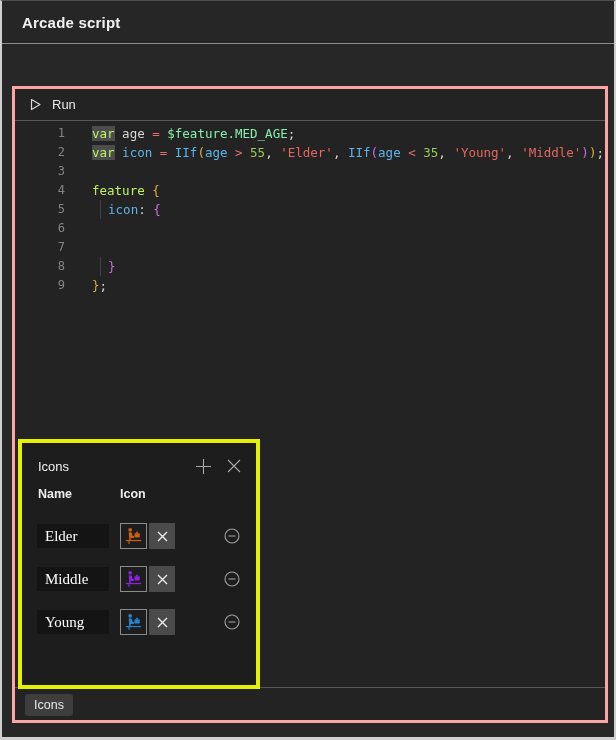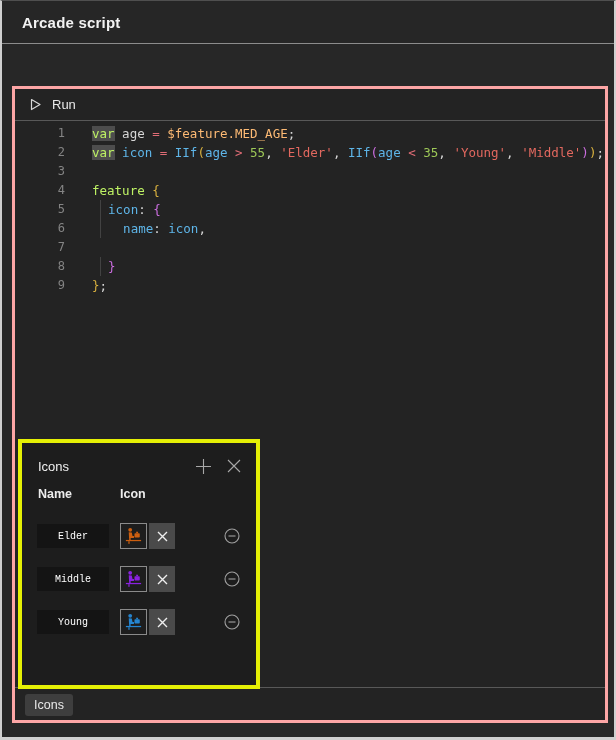--- a/index.html
+++ b/index.html
@@ -39,21 +39,21 @@
   }
   .code-line{ display:flex; height:19px; line-height:19px;
     font-family:"DejaVu Sans Mono", monospace; font-size:12.5px; }
   .gutter{ width:50px; flex:0 0 50px; text-align:right; color:#848484; font-size:12px; }
   .code{ padding-left:27px; white-space:pre; }
   .code span{ white-space:pre; }
   .kw{ color:#bef264; }
   .hl{ background:#4d4d4d; }
   .pl{ color:#d6d6d6; }
   .op{ color:#e06c75; }
-  .gl{ color:#fdba74; }
+  .gl{ color:#86efac; }
   .nu{ color:#9dc857; }
   .st{ color:#e2685f; }
   .cy{ color:#5eb5e8; }
   .p1{ color:#d9b13f; }
   .p2{ color:#cc6ee0; }
   .g{ display:inline-block; width:0; height:19px; border-left:1px solid #424242; vertical-align:top; }
 
   .editor-footer{ flex:1; position:relative; }
   .icons-chip{
     position:absolute; left:10px; top:6px;
@@ -77,21 +77,21 @@
     display:flex; align-items:center; justify-content:center; width:18px; height:18px; }
   .panel-header .icon-btn-plain + .icon-btn-plain{ margin-left:13px; }
   .panel-cols{ position:absolute; left:16px; top:44px; height:16px;
     display:flex; font-size:12.5px; font-weight:bold; color:#ececec; }
   .col-name{ width:82px; }
   .panel-row{ position:absolute; left:0; height:26px; width:100%; }
   .row-elder{ top:80px; } .row-middle{ top:123px; } .row-young{ top:166px; }
   .name-input{
     position:absolute; left:15px; top:1px; width:72px; height:24px;
     background:#141414; border:none; color:#ffffff;
-    font-size:10px; font-family:Liberation Mono, monospace; padding:0 8px;text-align:center;
+    font-size:15px; font-family:Liberation Serif, serif; padding:0 8px;
   }
   .icon-pick{
     position:absolute; left:98px; top:0; width:27px; height:26px;
     background:transparent; border:1px solid #8b8b8b; cursor:pointer;
     display:flex; align-items:center; justify-content:center;
   }
   .icon-clear{
     position:absolute; left:127px; top:0; width:26px; height:26px;
     background:#4a4a4a; border:none; cursor:pointer;
     display:flex; align-items:center; justify-content:center;
@@ -141,21 +141,20 @@
           <div class="code-line">
             <span class="gutter">4</span>
             <span class="code"><span class="kw">feature</span><span class="pl"> </span><span class="p1">{</span></span>
           </div>
           <div class="code-line">
             <span class="gutter">5</span>
             <span class="code"><span class="pl"> </span><span class="g"></span><span class="pl"> </span><span class="cy">icon</span><span class="pl">: </span><span class="p2">{</span></span>
           </div>
           <div class="code-line">
             <span class="gutter">6</span>
-            <span class="code"><span class="pl"> </span><span class="g"></span><span class="pl">   </span><span class="cy">name</span><span class="pl">: </span><span class="cy">icon</span><span class="pl">,</span></span>
           </div>
           <div class="code-line">
             <span class="gutter">7</span>
           </div>
           <div class="code-line">
             <span class="gutter">8</span>
             <span class="code"><span class="pl"> </span><span class="g"></span><span class="pl"> </span><span class="p2">}</span></span>
           </div>
           <div class="code-line">
             <span class="gutter">9</span>

